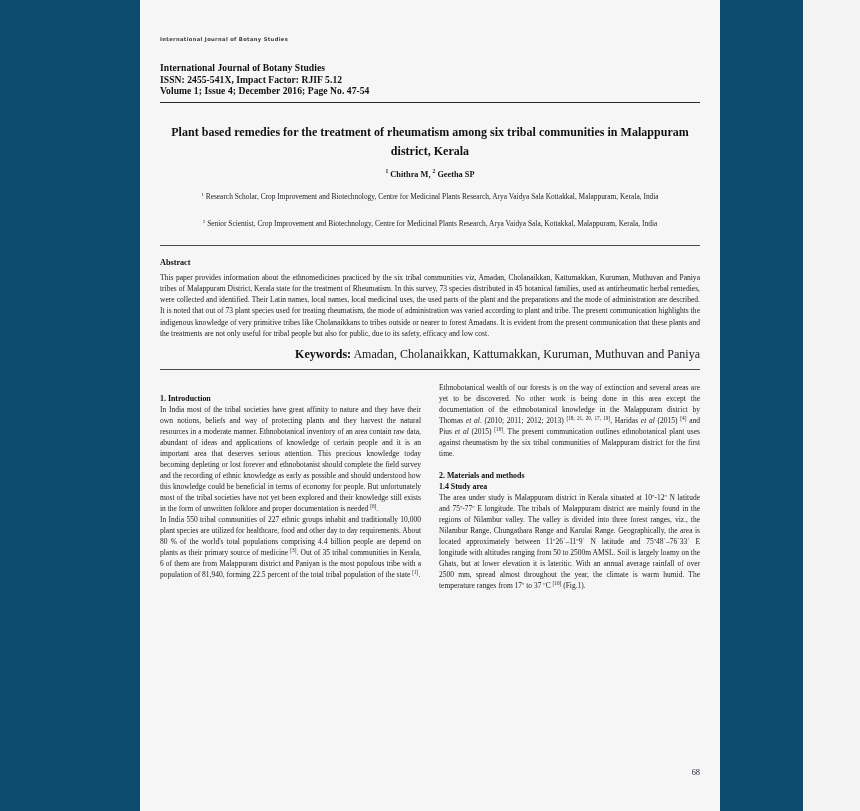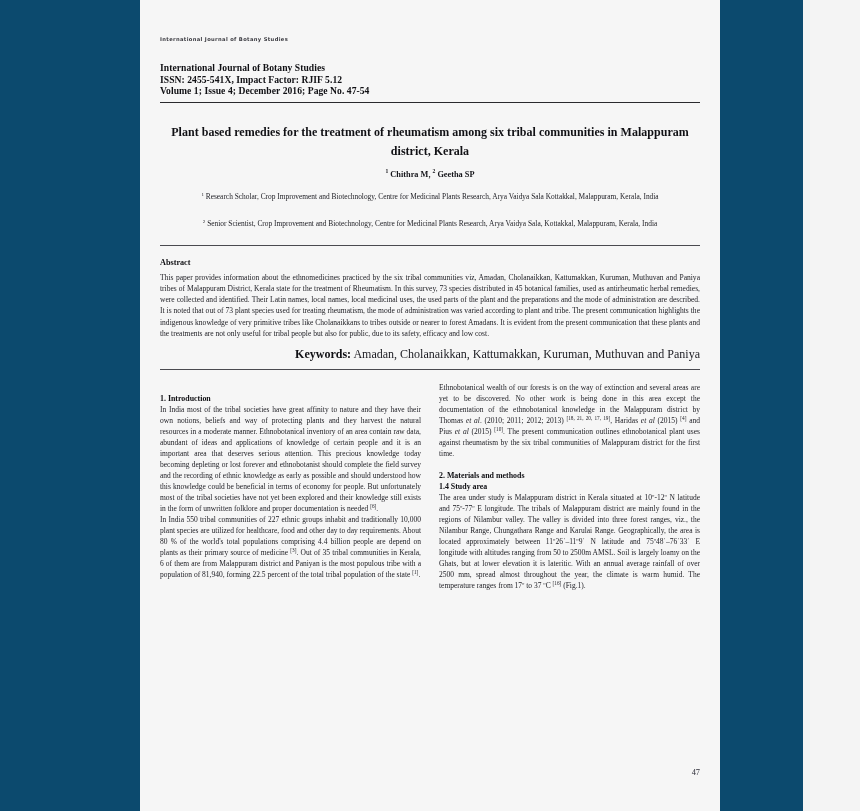--- a/index.html
+++ b/index.html
@@ -229,16 +229,16 @@
 
         <div class="spacer-line"></div>
 
         <h3>2. Materials and methods</h3>
         <h3>1.4 Study area</h3>
         <p><span>The area under study is Malappuram district in Kerala situated at 10º-12º N latitude and 75º-77º E longitude. The tribals of Malappuram district are mainly found in the regions of Nilambur valley. The valley is divided into three forest ranges, viz., the Nilambur Range, Chungathara Range and Karulai Range. Geographically, the area is located approximately between 11º26ˈ–11º9ˈ N latitude and 75º48ˈ–76ˈ33ˈ E longitude with altitudes ranging from 50 to 2500m AMSL. Soil is largely loamy on the Ghats, but at lower elevation it is lateritic. With an annual average rainfall of over 2500 mm, spread almost throughout the year, the climate is warm humid. The temperature ranges from 17º to 37 ºC </span><span class="cite">[16]</span><span> (Fig.1).</span></p>
       </div>
 
     </div>
 
-    <div class="folio">47</div>
+    <div class="folio">68</div>
 
   </div>
 </div>
 
 </body></html>

